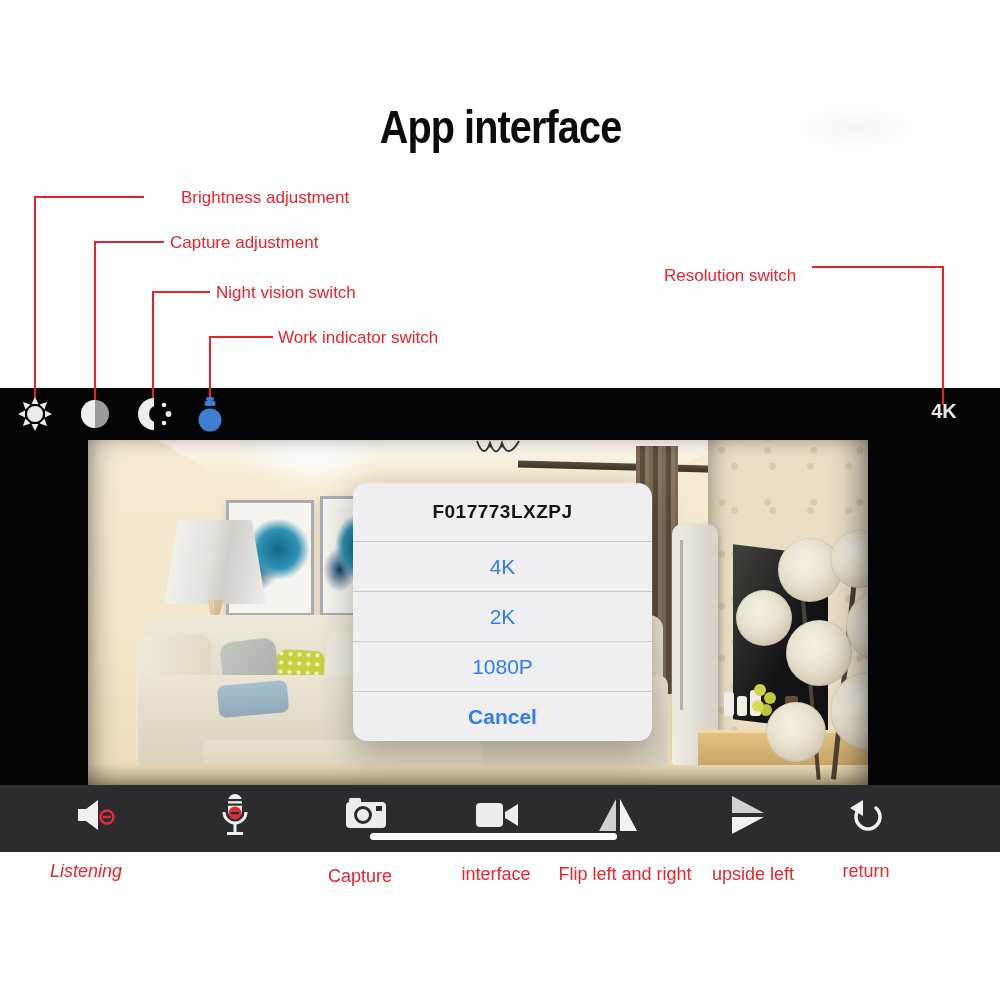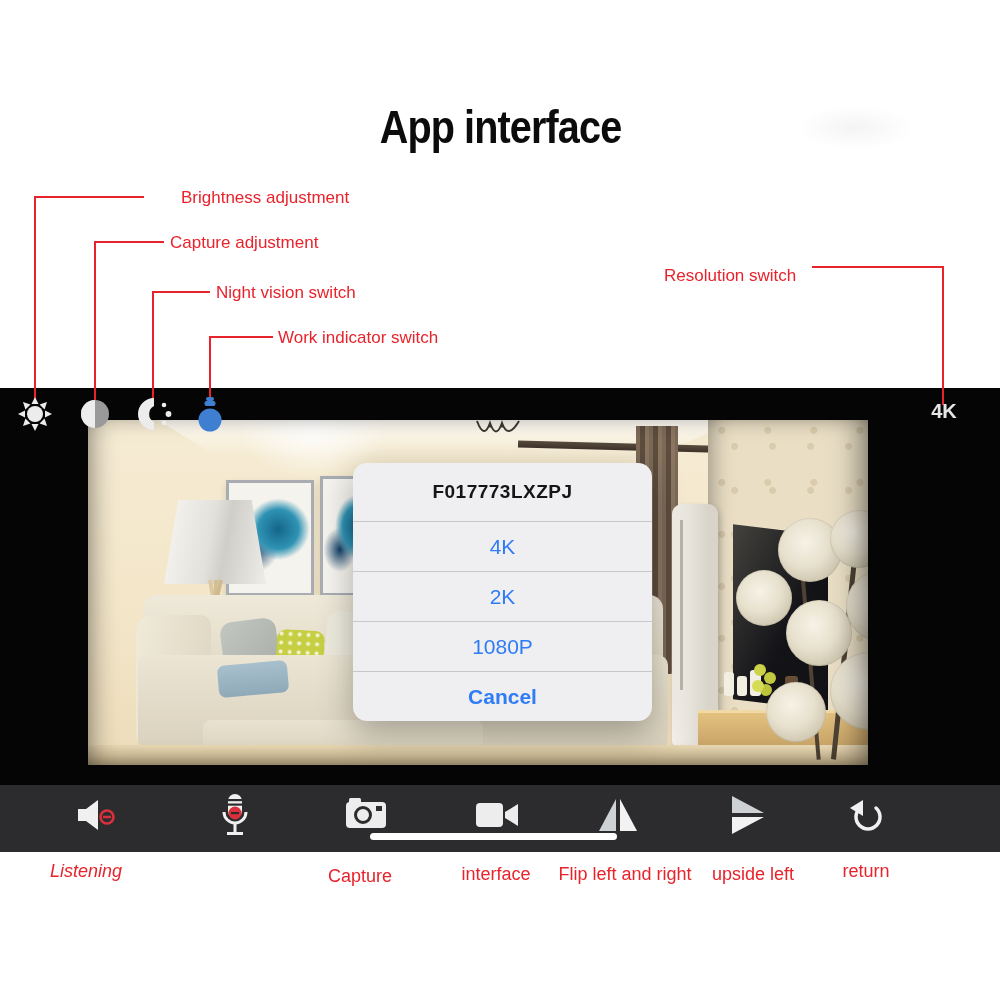--- a/index.html
+++ b/index.html
@@ -18,21 +18,21 @@
   .ann { position:absolute; color:#e8232b; font-size:17px; white-space:nowrap; }
   .rline { position:absolute; background:#e8232b; z-index:6; }
 
   
   .black-band { position:absolute; left:0; top:388px; width:1000px; height:397px; background:#050505; }
   .topbar-icon { position:absolute; top:396px; z-index:7; }
   .res-indicator { position:absolute; left:924px; top:400px; width:40px; text-align:center;
     color:#e6e6e6; font-size:20px; font-weight:600; z-index:7; }
 
   
-  .video { position:absolute; left:88px; top:420px; width:780px; height:345px; overflow:hidden;
+  .video { position:absolute; left:88px; top:440px; width:780px; height:345px; overflow:hidden;
     background:linear-gradient(180deg,#f6ecd4 0%,#f3e6c9 55%,#eddcba 100%); }
   .abs { position:absolute; }
   .ceiling { left:70px; top:0; width:580px; height:36px;
     background:linear-gradient(180deg,#fefcf6 0%,#f8f0dc 70%,rgba(248,240,220,0) 100%);
     clip-path:polygon(0 0,100% 0,86% 100%,10% 100%); }
   .glow { left:150px; top:0; width:150px; height:58px;
     background:radial-gradient(ellipse at 50% 15%, rgba(255,255,255,.95), rgba(255,255,255,0) 70%); }
   .rod { left:430px; top:24px; width:270px; height:7px; transform:rotate(1.5deg);
     background:linear-gradient(#5a4c3f,#3e332a); }
   .painting { border:3px solid #a9adb2; background-color:#f5f3ed;

